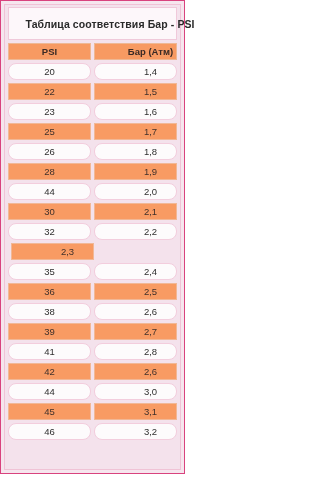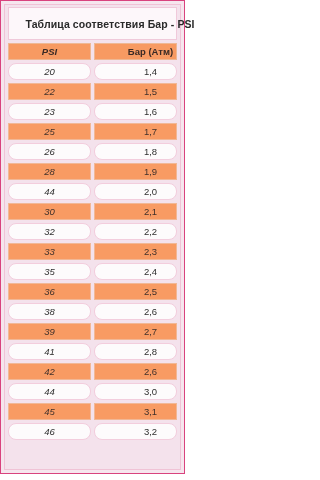--- a/index.html
+++ b/index.html
@@ -68,21 +68,21 @@
   .tcell {
     box-sizing: border-box;
     display: flex;
     align-items: center;
     justify-content: center;
     font-size: 9.5px;
     color: #2f2f2f;
     border: 1px solid #f3ccdd;
     white-space: nowrap;
   }
-  .col-psi  { width: 83px; font-style: italic; }
+  .col-psi  { width: 83px; }
   .col-bar  { width: 83px; margin-left: 3px; padding-left: 30px; }
 
   
   .header-row .tcell {
     background: #f79a62;
     font-weight: bold;
     color: #3a2a25;
     border-color: #eeb894;
   }
 
@@ -145,21 +145,20 @@
         </div>
         <div class="trow row-orange">
           <div class="tcell col-psi">30</div>
           <div class="tcell col-bar">2,1</div>
         </div>
         <div class="trow row-white">
           <div class="tcell col-psi">32</div>
           <div class="tcell col-bar">2,2</div>
         </div>
         <div class="trow row-orange">
-          <div class="tcell col-psi">33</div>
           <div class="tcell col-bar">2,3</div>
         </div>
         <div class="trow row-white">
           <div class="tcell col-psi">35</div>
           <div class="tcell col-bar">2,4</div>
         </div>
         <div class="trow row-orange">
           <div class="tcell col-psi">36</div>
           <div class="tcell col-bar">2,5</div>
         </div>

